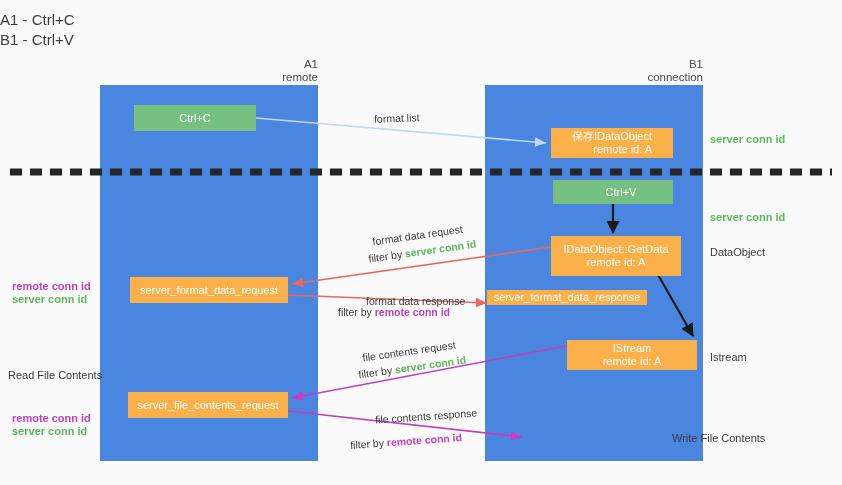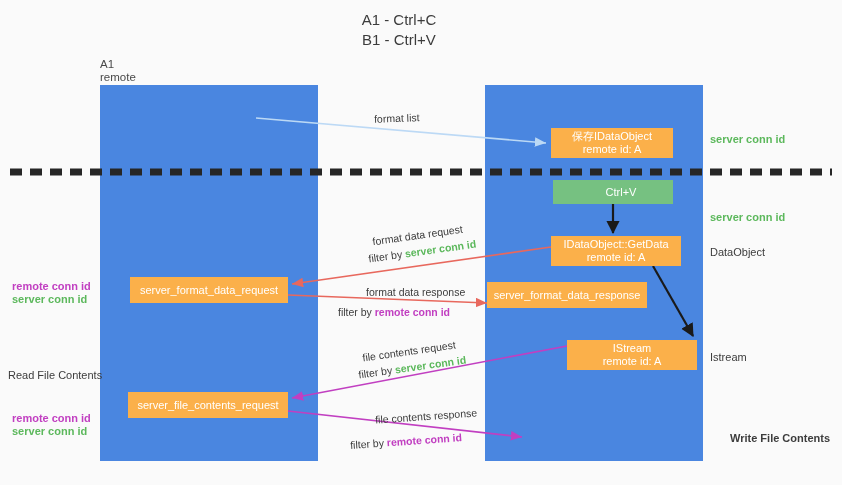--- a/index.html
+++ b/index.html
@@ -13,33 +13,33 @@
     height: 485px;
     background: #fafafa;
     font-family: "Liberation Sans", sans-serif;
     overflow: hidden;
   }
   .title {
     position: absolute;
     left: 0;
     top: 10px;
     width: 798px;
-    text-align: center;
+    text-align: left;
     font-size: 15px;
     color: #3c3c3c;
     line-height: 20px;
     white-space: pre;
   }
   .lane {
     position: absolute;
     background: #4a86e0;
   }
   .lane-head {
     position: absolute;
-    text-align: left;
+    text-align: right;
     font-size: 11.5px;
     color: #4a4a4a;
     line-height: 13px;
     white-space: pre;
   }
   .box {
     position: absolute;
     box-sizing: border-box;
     display: flex;
     flex-direction: column;
@@ -81,20 +81,22 @@
 </head>
 <body>
 
 <div id="canvas">
 
   <div class="title">A1 - Ctrl+C
 B1 - Ctrl+V</div>
 
   <div class="lane-head" style="left:100px; top:58px; width:218px;">A1
 remote</div>
+  <div class="lane-head" style="left:485px; top:58px; width:218px;">B1
+connection</div>
 
   <div class="lane" style="left:100px; top:85px; width:218px; height:376px;"></div>
   <div class="lane" style="left:485px; top:85px; width:218px; height:376px;"></div>
 
   <svg class="overlay" viewBox="0 0 842 485">
     <defs>
       <marker id="ah-lightblue" markerWidth="8" markerHeight="8" refX="7" refY="3" orient="auto" markerUnits="strokeWidth">
         <path d="M0,0 L7,3 L0,6 z" fill="#bcd9f5"></path>
       </marker>
       <marker id="ah-red" markerWidth="8" markerHeight="8" refX="7" refY="3" orient="auto" markerUnits="strokeWidth">
@@ -118,60 +120,61 @@
 
     <line x1="551" y1="247" x2="292" y2="284" stroke="#e8685d" stroke-width="1.6" marker-end="url(#ah-red)"></line>
 
     <line x1="288" y1="295" x2="487" y2="303" stroke="#e8685d" stroke-width="1.6" marker-end="url(#ah-red)"></line>
 
     <line x1="567" y1="346" x2="292" y2="398" stroke="#c13fc1" stroke-width="1.6" marker-end="url(#ah-magenta)"></line>
 
     <line x1="288" y1="411" x2="522" y2="437" stroke="#c13fc1" stroke-width="1.6" marker-end="url(#ah-magenta)"></line>
   </svg>
 
+  <div class="box box-green" style="left:134px; top:105px; width:122px; height:26px;">Ctrl+C</div>
 
   <div class="box box-orange" style="left:128px; top:392px; width:160px; height:26px;">server_file_contents_request</div>
 
   <div class="box box-orange" style="left:130px; top:277px; width:158px; height:26px;">server_format_data_request</div>
 
-  <div class="box box-orange" style="left:551px; top:128px; width:122px; height:30px;">保存IDataObject
+  <div class="box box-orange" style="left:551px; top:128px; width:122px; height:30px;text-align:right;">保存IDataObject
 remote id: A</div>
 
   <div class="box box-green" style="left:553px; top:180px; width:120px; height:24px;padding-left:16px;">Ctrl+V</div>
 
-  <div class="box box-orange" style="left:551px; top:236px; width:130px; height:30px;">IDataObject::GetData
+  <div class="box box-orange" style="left:551px; top:236px; width:130px; height:40px;">IDataObject::GetData
 remote id: A</div>
 
-  <div class="box box-orange" style="left:487px; top:282px; width:160px; height:26px;">server_format_data_response</div>
+  <div class="box box-orange" style="left:487px; top:290px; width:160px; height:15px;">server_format_data_response</div>
 
   <div class="box box-orange" style="left:567px; top:340px; width:130px; height:30px;">IStream
 remote id: A</div>
 
 
   <div class="side-label lbl-green" style="left:710px; top:132px;">server conn id</div>
   <div class="side-label lbl-green" style="left:710px; top:210px;">server conn id</div>
   <div class="side-label" style="left:710px; top:245px;">DataObject</div>
   <div class="side-label" style="left:710px; top:350px;">Istream</div>
-  <div class="side-label" style="left:730px; top:431px;font-weight:bold;">Write File Contents</div>
+  <div class="side-label" style="left:672px; top:431px;">Write File Contents</div>
 
   <div class="side-label lbl-purple" style="left:12px; top:279px;">remote conn id</div>
   <div class="side-label lbl-green" style="left:12px; top:292px;">server conn id</div>
 
   <div class="side-label" style="left:8px; top:368px;">Read File Contents</div>
   <div class="side-label lbl-purple" style="left:12px; top:411px;">remote conn id</div>
   <div class="side-label lbl-green" style="left:12px; top:424px;">server conn id</div>
 
   <div class="flow-label" style="left:374px; top:111px; transform:rotate(-2deg);">format list</div>
 
   <div class="flow-label" style="left:372px; top:228px; transform:rotate(-8deg);">format data request</div>
   <div class="flow-label" style="left:368px; top:244px; transform:rotate(-8deg);">
     <span>filter by </span><span class="g">server conn id</span>
   </div>
 
-  <div class="flow-label" style="left:366px; top:285px;">format data response</div>
+  <div class="flow-label" style="left:366px; top:294px;">format data response</div>
   <div class="flow-label" style="left:338px; top:305px;">
     <span>filter by </span><span class="p">remote conn id</span>
   </div>
 
   <div class="flow-label" style="left:362px; top:344px; transform:rotate(-8deg);">file contents request</div>
   <div class="flow-label" style="left:358px; top:360px; transform:rotate(-8deg);">
     <span>filter by </span><span class="g">server conn id</span>
   </div>
 
   <div class="flow-label" style="left:375px; top:409px; transform:rotate(-4deg);">file contents response</div>

